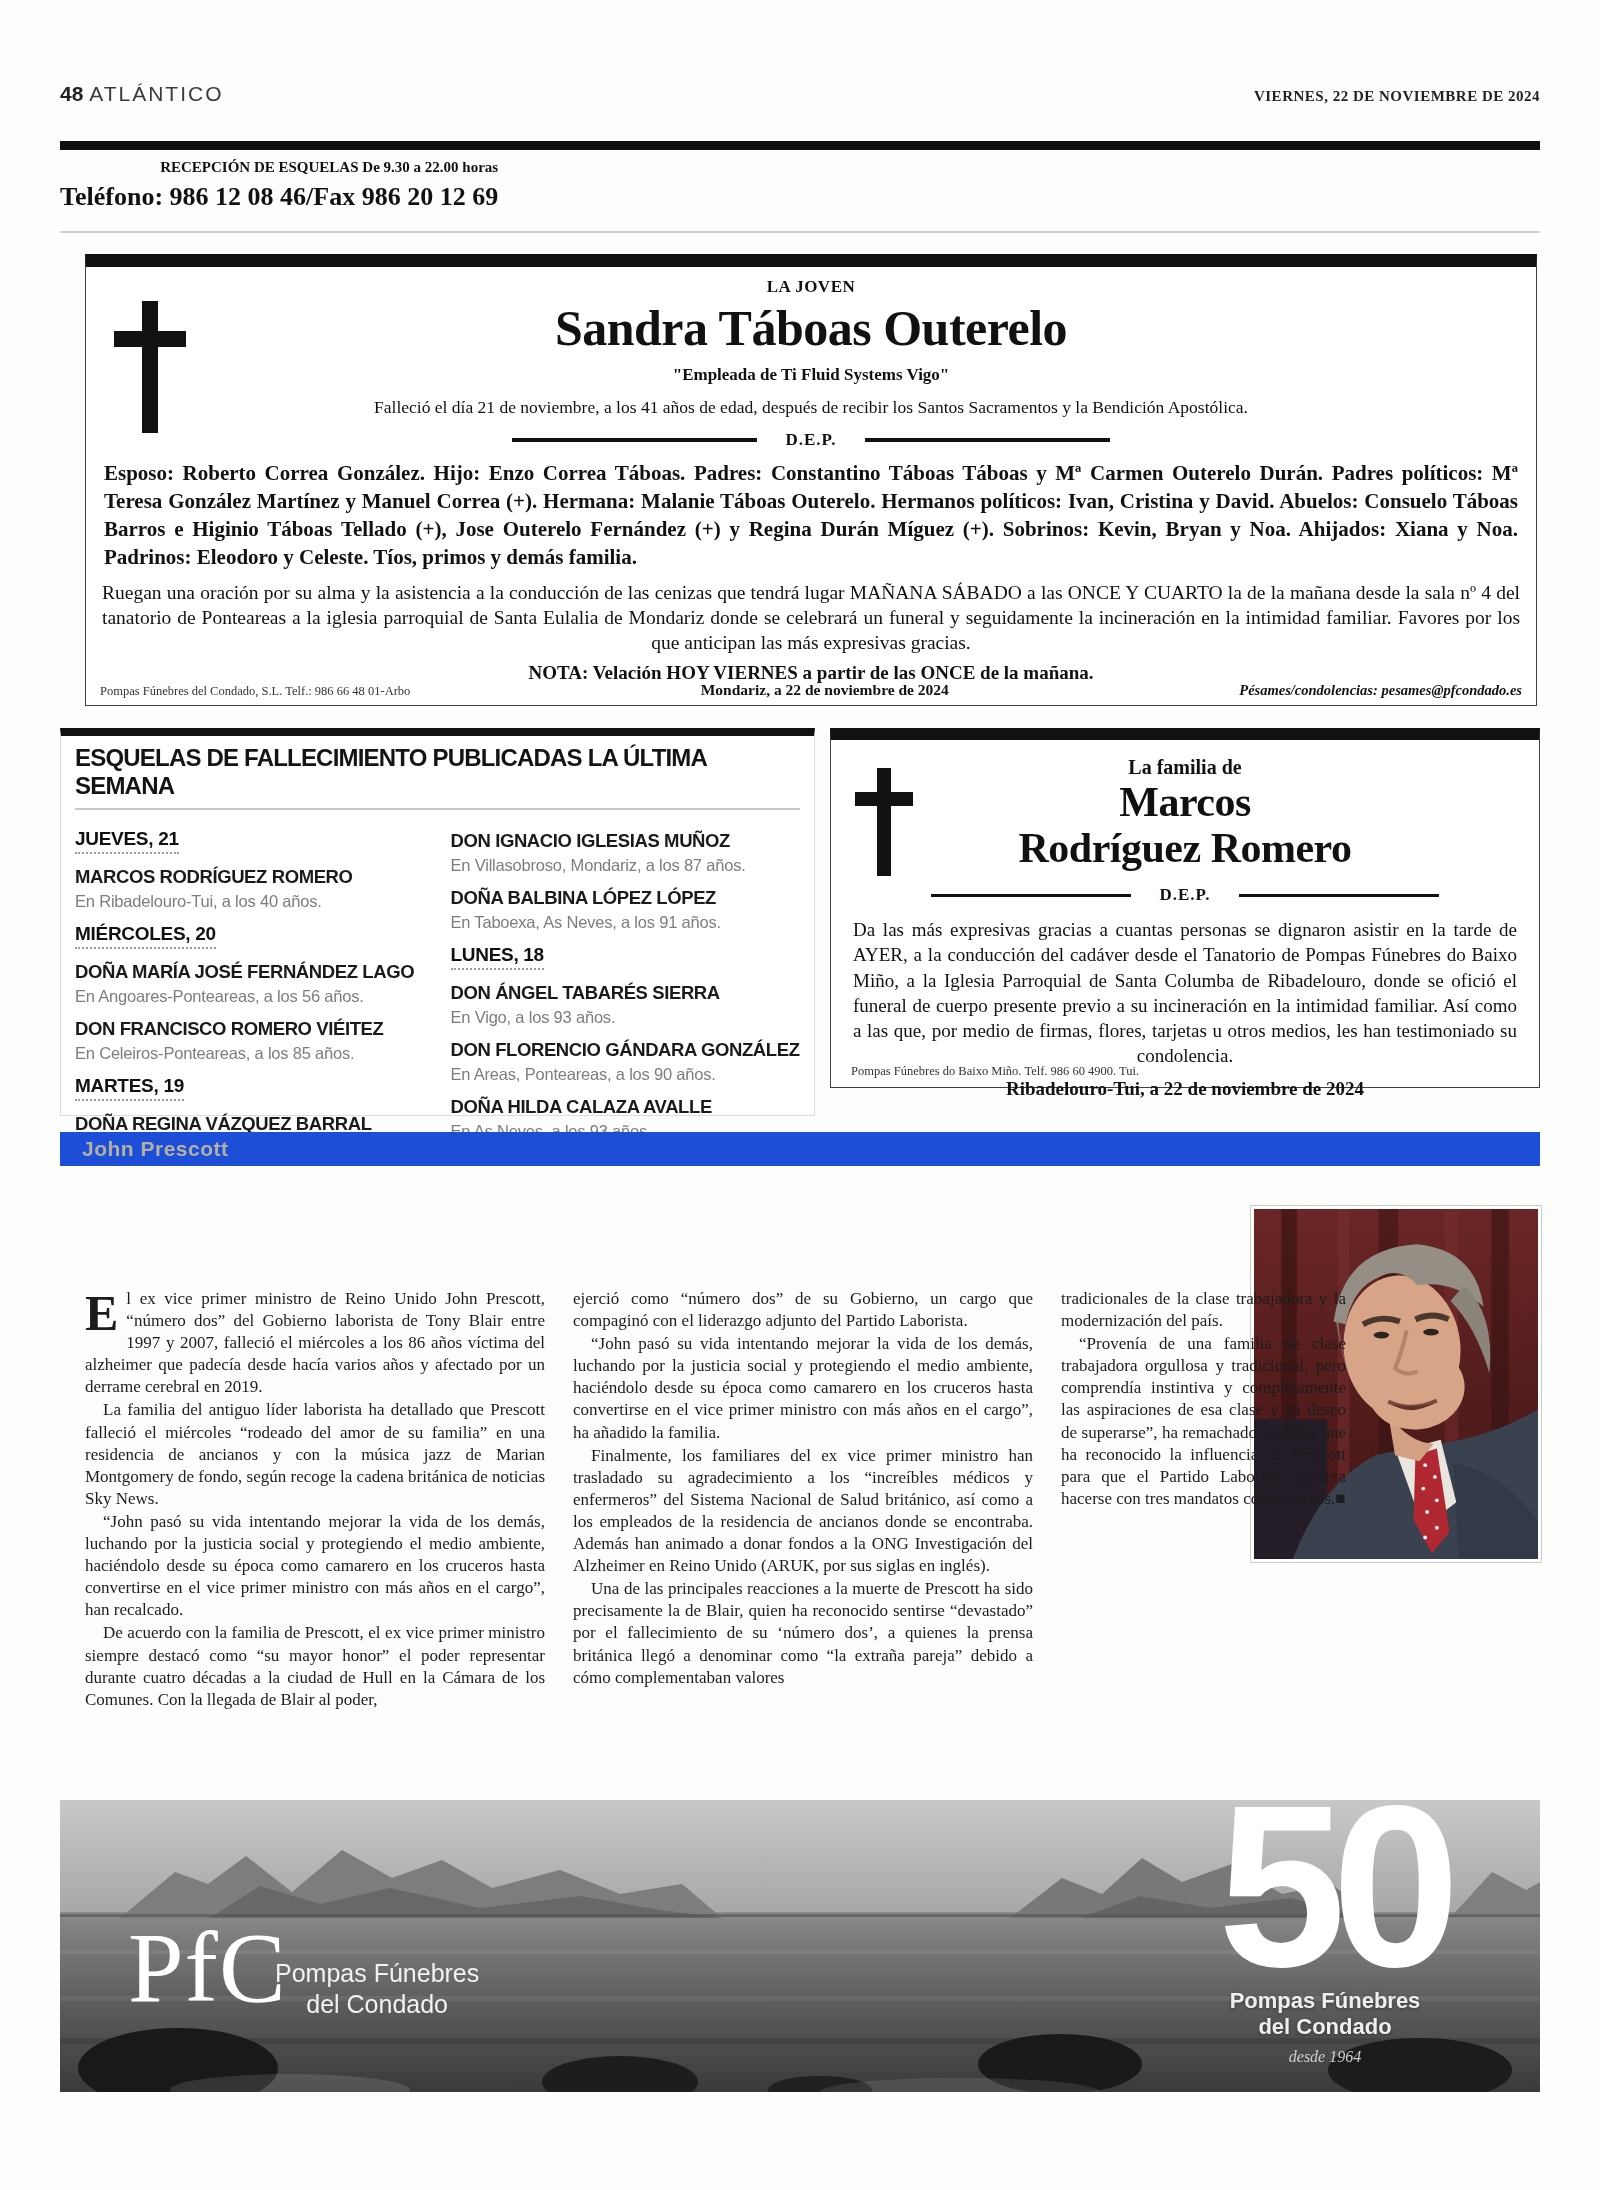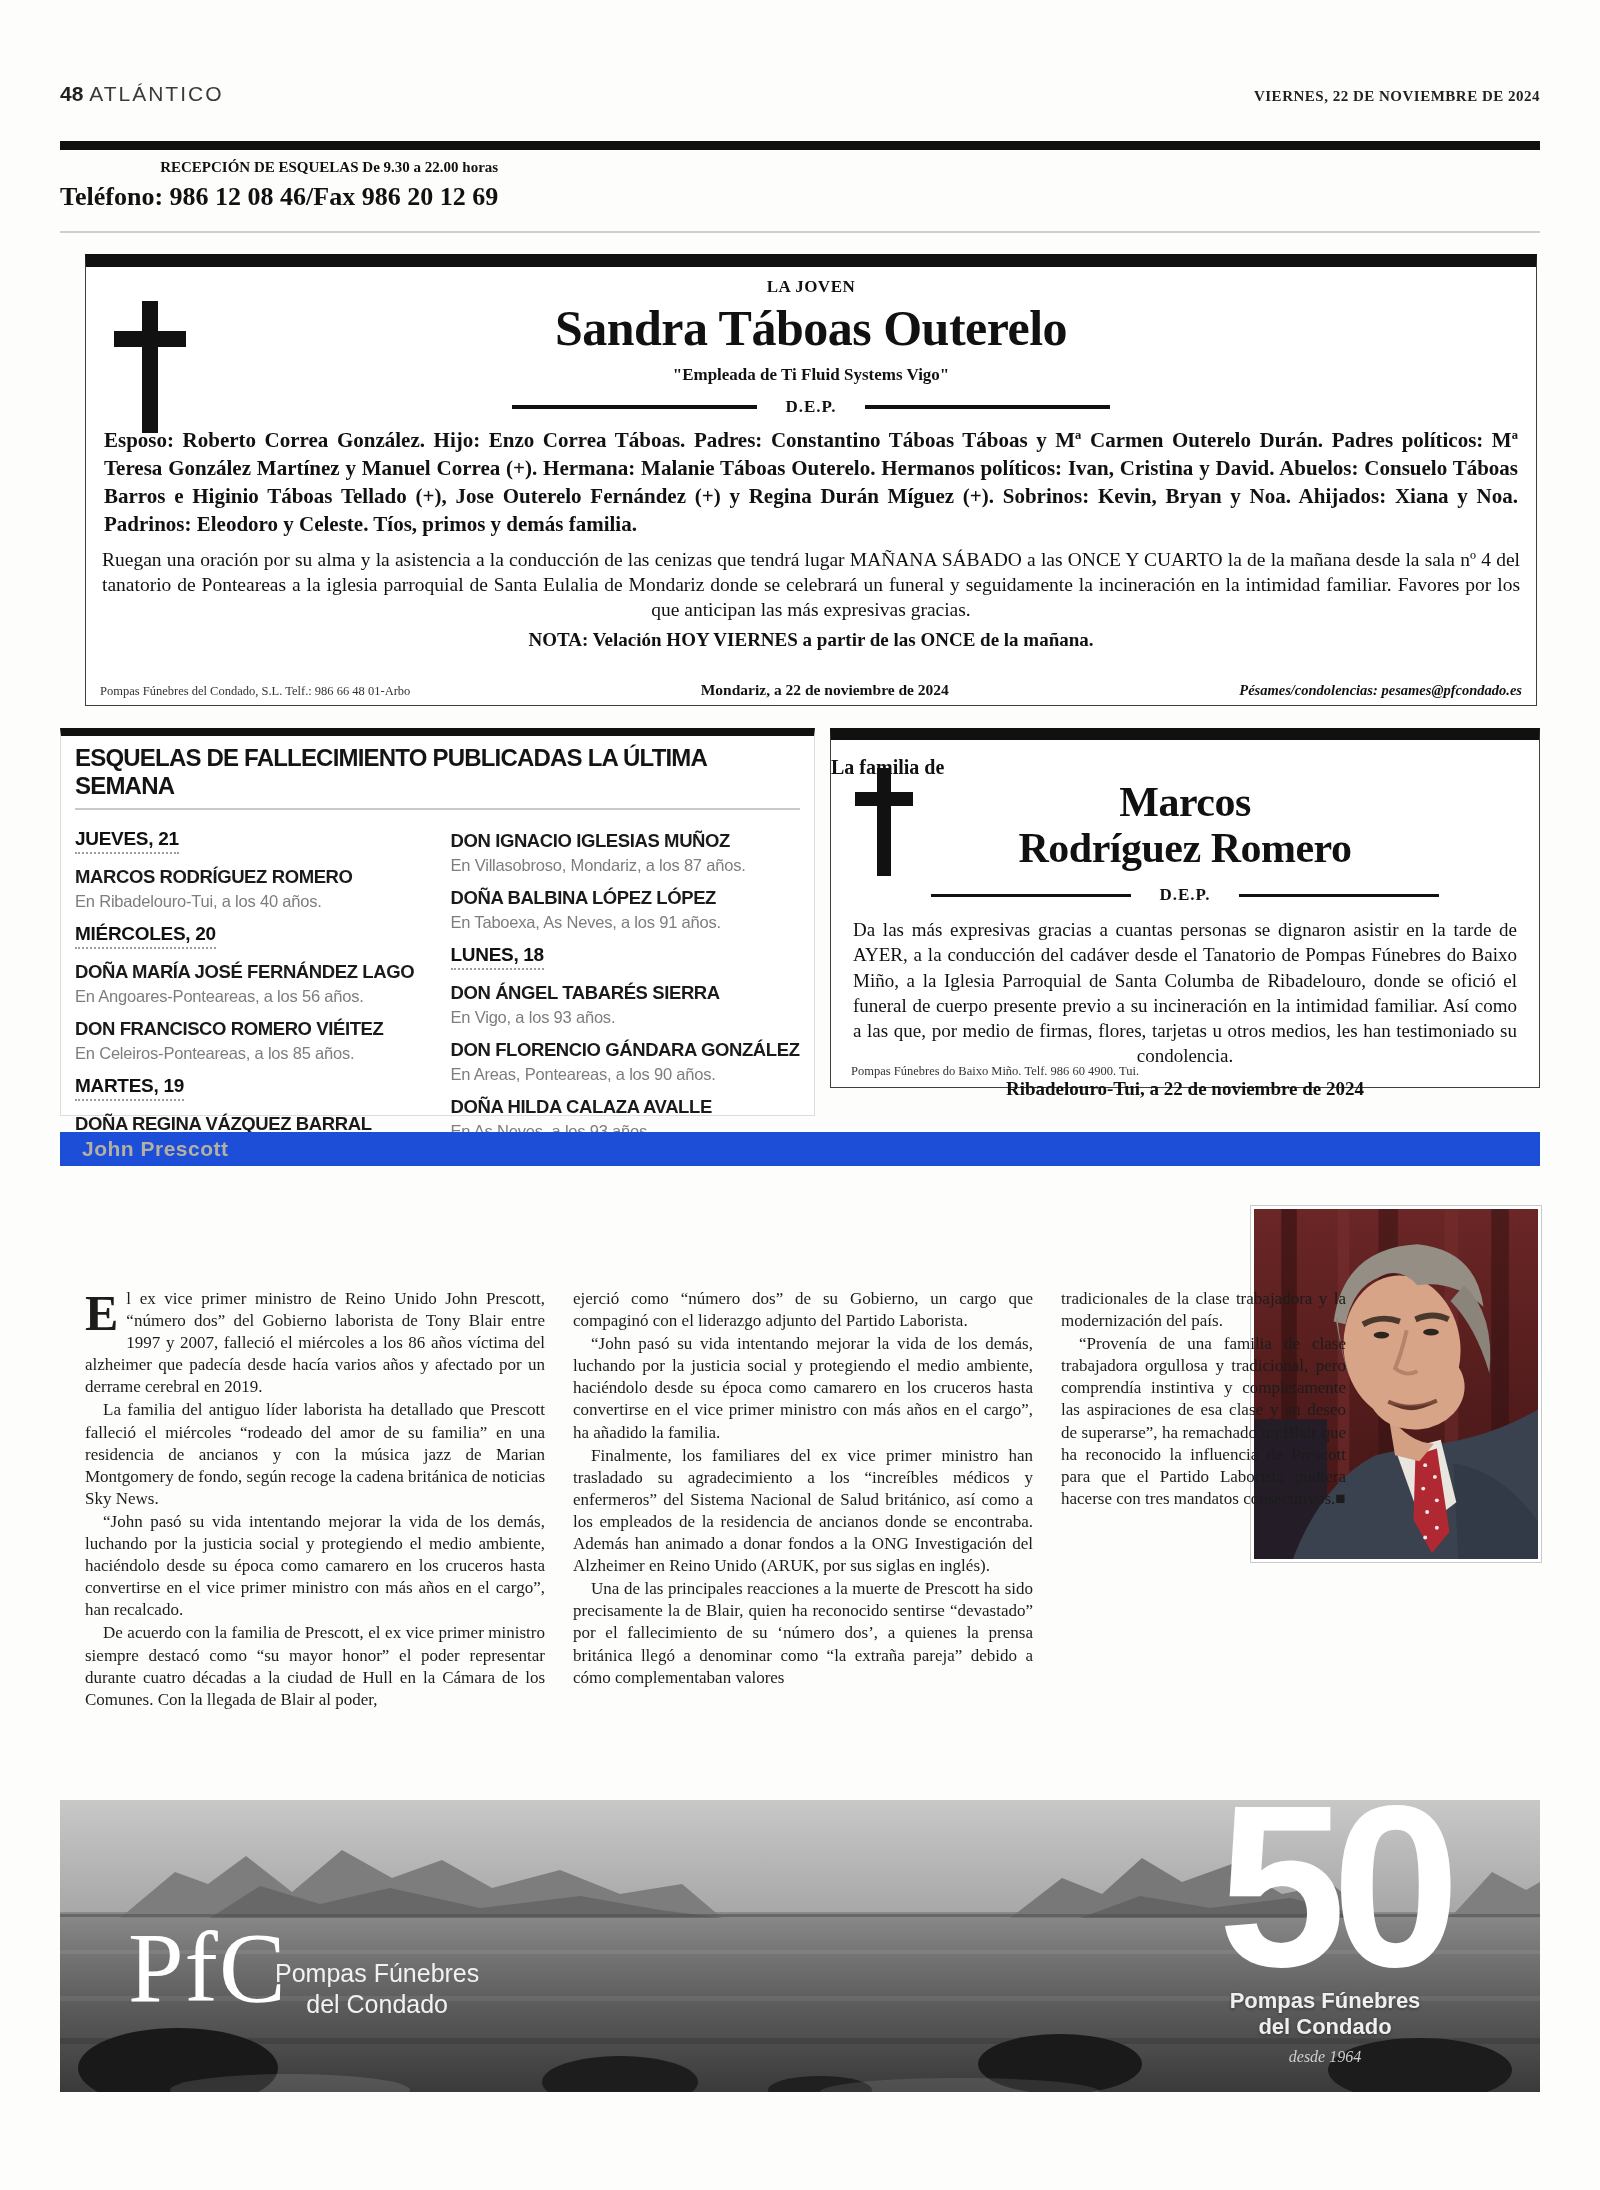--- a/index.html
+++ b/index.html
@@ -64,21 +64,21 @@
   .wdetail { font-weight:400; font-size:16.5px; color:#7d7d7d; margin-top:4px; letter-spacing:-.2px; }
 
   
   .obit-thanks {
     position:absolute; left:830px; top:728px; width:710px; height:360px;
     background:#fff; border:1px solid #3f3f3f; border-top:12px solid #111;
   }
   .cross-thanks { left:24px; top:28px; width:58px; height:108px; }
   .cross-thanks .v { left:22px; top:0; width:14px; height:108px; }
   .cross-thanks .h { left:0; top:24px; width:58px; height:14px; }
-  .obit-thanks .kicker { font-weight:700; font-size:20px; margin-top:16px; }
+  .obit-thanks .kicker { text-align:center; font-weight:700; font-size:20px; margin-top:16px; }
   .obit-thanks .deceased-name { text-align:center; font-weight:700; font-size:42px; line-height:1.1; letter-spacing:-.5px; }
   .obit-thanks .dep-row { margin-top:14px; }
   .obit-thanks .dep-row .dep-line { width:200px; height:3px; }
   .obit-thanks .body { margin:12px 22px 0; font-size:19px; line-height:1.32; text-align:justify; text-align-last:center; }
   .obit-thanks .dateline { text-align:center; font-weight:700; font-size:19px; margin-top:10px; }
   .obit-thanks .fh { position:absolute; left:20px; bottom:8px; font-size:12.5px; color:#333; }
 
   
   .article-tag { position:absolute; left:60px; right:60px; top:1132px; height:34px; background:#1d4ed8; }
   .article-tag span { font-family:"Liberation Sans", sans-serif; font-weight:700; font-size:21px; color:#b3b0a3; line-height:34px; padding-left:22px; letter-spacing:.5px; display:inline-block; }
@@ -124,20 +124,21 @@
   <div class="rule-gray"></div>
 
   <div class="obit-main">
     <div class="cross cross-main">
         <span class="v"></span>
         <span class="h"></span>
       </div>
     <div class="kicker">LA JOVEN</div>
     <div class="deceased-name">Sandra Táboas Outerelo</div>
     <div class="subtitle">"Empleada de Ti Fluid Systems Vigo"</div>
+    <div class="death-line">Falleció el día 21 de noviembre, a los 41 años de edad, después de recibir los Santos Sacramentos y la Bendición Apostólica.</div>
     <div class="dep-row">
       <span class="dep-line"></span>
       <span class="dep-label">D.E.P.</span>
       <span class="dep-line"></span>
     </div>
     <div class="family">Esposo: Roberto Correa González. Hijo: Enzo Correa Táboas. Padres: Constantino Táboas Táboas y Mª Carmen Outerelo Durán. Padres políticos: Mª Teresa González Martínez y Manuel Correa (+). Hermana: Malanie Táboas Outerelo. Hermanos políticos: Ivan, Cristina y David. Abuelos: Consuelo Táboas Barros e Higinio Táboas Tellado (+), Jose Outerelo Fernández (+) y Regina Durán Míguez (+).  Sobrinos: Kevin, Bryan y Noa. Ahijados: Xiana y Noa. Padrinos: Eleodoro y Celeste. Tíos, primos y demás familia.</div>
     <div class="announcement">Ruegan una oración por su alma y la asistencia a la conducción de las cenizas que tendrá lugar MAÑANA SÁBADO a las ONCE Y CUARTO la de la mañana  desde la sala nº 4 del tanatorio de Ponteareas a la iglesia parroquial de Santa Eulalia de Mondariz donde se celebrará un funeral y seguidamente la incineración en la intimidad familiar. Favores por los que anticipan las más expresivas gracias.</div>
     <div class="nota">NOTA: Velación HOY VIERNES a partir de las ONCE de la mañana.</div>
     <div class="obit-footer">
       <span class="fh">Pompas Fúnebres del Condado, S.L. Telf.: 986 66 48 01-Arbo</span>

